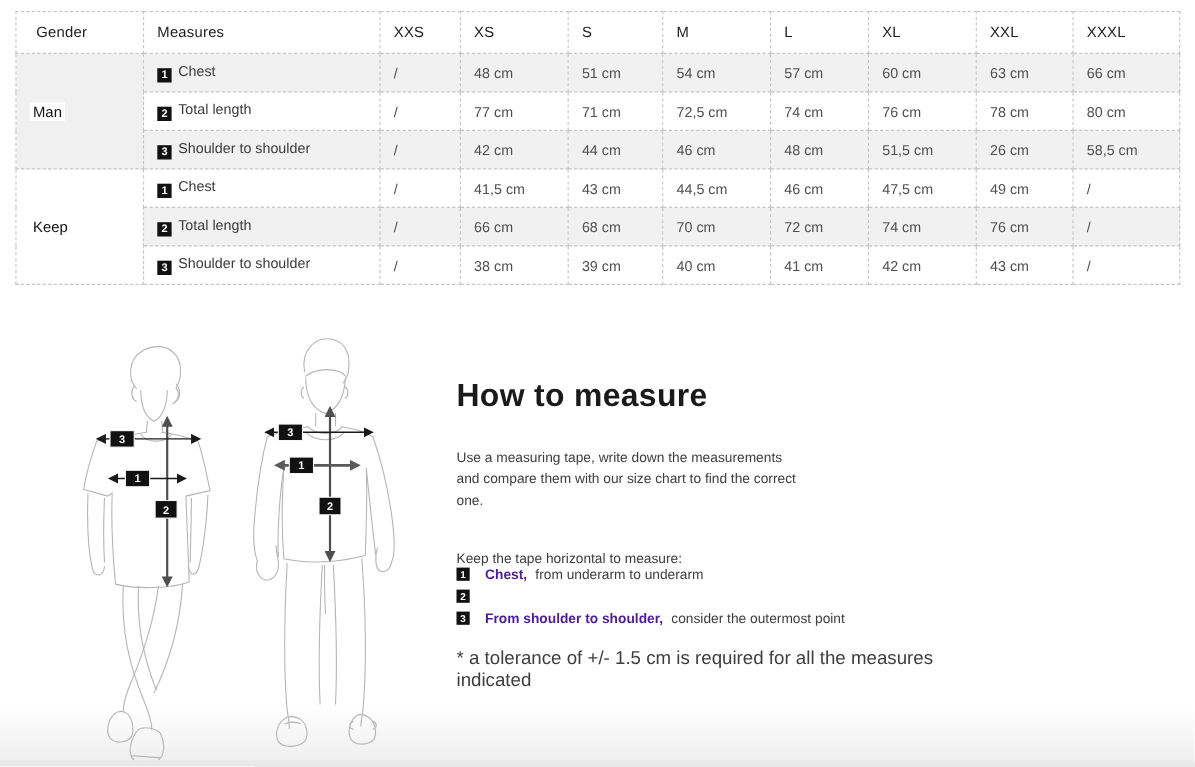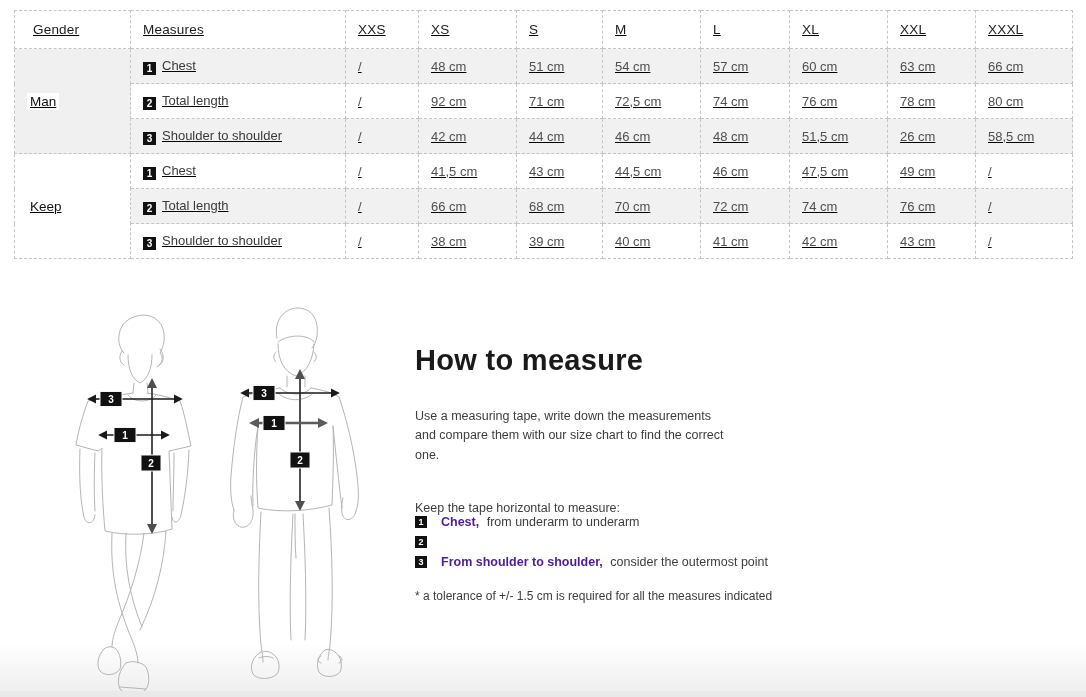--- a/index.html
+++ b/index.html
@@ -1,21 +1,21 @@
 <!DOCTYPE html>
 <html><head>
 <meta charset="utf-8">
 <style>
   * { margin:0; padding:0; box-sizing:border-box; }
   html,body { width:1086px; height:697px; background:#ffffff; overflow:hidden;
     font-family:"Liberation Sans", sans-serif; position:relative; }
 
   
   .chart-wrap { position:absolute; left:14px; top:10px; width:1058px; }
-  table.size-chart { border-collapse:collapse; width:100%; table-layout:fixed;text-decoration:underline; }
+  table.size-chart { border-collapse:collapse; width:100%; table-layout:fixed; }
   table.size-chart th, table.size-chart td {
     border:1px dashed #c5c5c5; text-align:left; vertical-align:middle;
   }
   table.size-chart th {
     height:38px; font-size:13.5px; font-weight:400; color:#1c1c1c;
     padding-left:12px; background:#ffffff; letter-spacing:.2px;
   }
   table.size-chart th.col-gender { padding-left:18px; }
   table.size-chart td { height:35px; font-size:13px; color:#4f4f4f; padding-left:12px; }
   tr.stripe td { background:#f1f1f1; }
@@ -37,21 +37,21 @@
   .howto p.intro { font-size:12.5px; line-height:1.55; width:320px; margin-bottom:36px; }
   .howto p.keep  { font-size:12.5px; }
   .steps { list-style:none; }
   .steps li { font-size:12.5px; margin-bottom:7px; display:flex; align-items:center; }
   .sbadge {
     flex:0 0 auto; display:inline-block; width:12px; height:12px; line-height:12px;
     background:#111111; color:#ffffff; font-size:9px; font-weight:700;
     text-align:center; margin-right:14px;
   }
   .steps b { font-weight:700; color:#4c1d95; margin-right:4px; }
-  .howto p.note { font-size:12px; margin-top:20px; }
+  .howto p.note { font-size:17px; margin-top:20px; }
 
   
   .fig { position:absolute; }
   .fig-left  { left:70px;  top:305px; }
   .fig-right { left:225px; top:300px; }
   .outline { fill:none; stroke:#b5b5b5; stroke-width:1; stroke-linecap:round; stroke-linejoin:round; }
   .arrow-b { stroke:#1a1a1a; stroke-width:1.3; }
   .arrow-g { stroke:#4f4f4f; stroke-width:2; }
   .arrow-t { stroke:#5a5a5a; stroke-width:2.5; }
   .fbadge-rect { fill:#111111; stroke:#f7f7f7; stroke-width:1; }
@@ -105,21 +105,21 @@
         <td>54 cm</td>
         <td>57 cm</td>
         <td>60 cm</td>
         <td>63 cm</td>
         <td>66 cm</td>
       </tr>
       <tr class="plain">
         <td>
           <span class="mbadge">2</span><span class="mlabel">Total length</span></td>
         <td>/</td>
-        <td>92 cm</td>
+        <td>77 cm</td>
         <td>71 cm</td>
         <td>72,5 cm</td>
         <td>74 cm</td>
         <td>76 cm</td>
         <td>78 cm</td>
         <td>80 cm</td>
       </tr>
       <tr class="stripe">
         <td>
           <span class="mbadge">3</span><span class="mlabel">Shoulder to shoulder</span></td>

